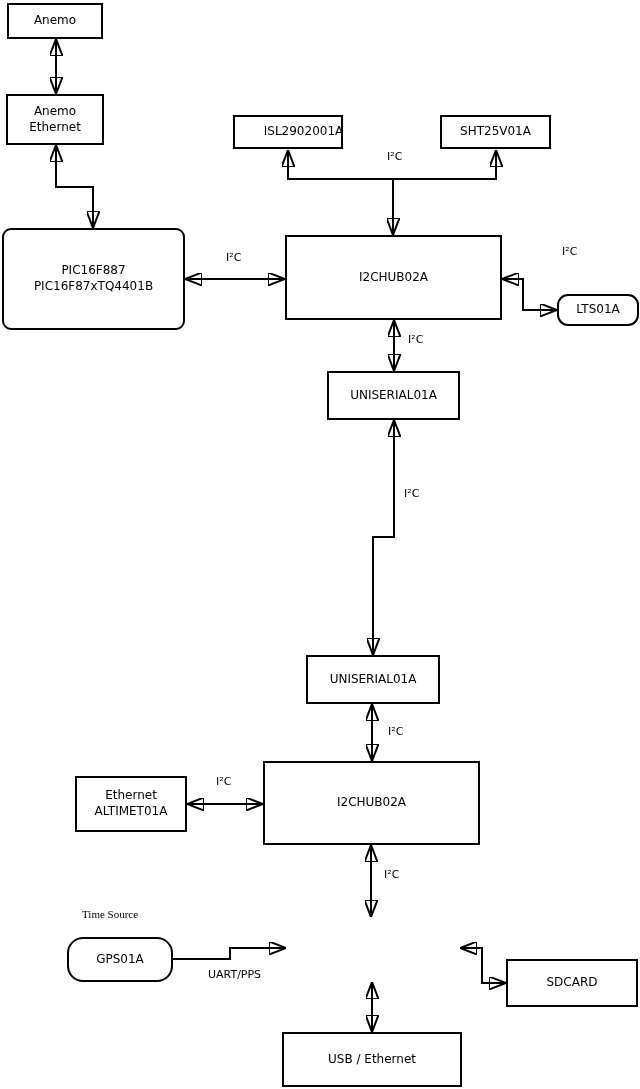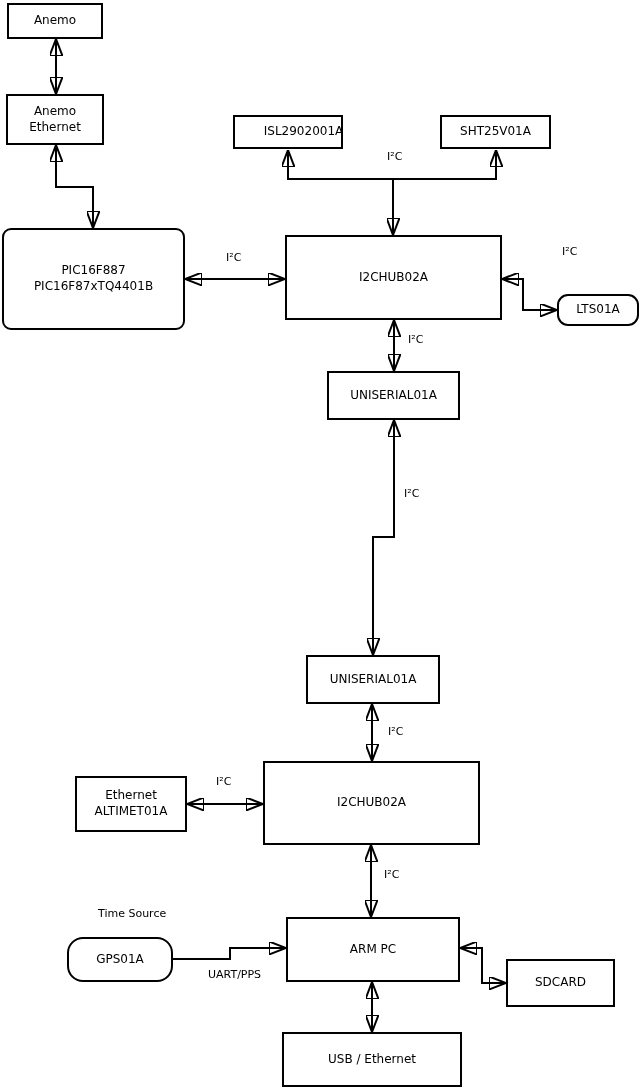--- a/index.html
+++ b/index.html
@@ -116,40 +116,37 @@
 
   <div class="node" style="left:263px; top:761px; width:217px; height:84px;">
     <span>I2CHUB02A</span>
   </div>
 
   <div class="node" style="left:75px; top:776px; width:112px; height:56px;">
     <span>Ethernet</span>
     <span>ALTIMET01A</span>
   </div>
 
-  <div class="node" style="left:286px; top:917px; width:174px; height:65px;">
-    <span>ARM PC</span>
-  </div>
 
   <div class="node" style="left:67px; top:937px; width:106px; height:45px;border-radius:16px;">
     <span>GPS01A</span>
   </div>
 
-  <div class="node" style="left:506px; top:959px; width:109px; height:48px;">
+  <div class="node" style="left:506px; top:959px; width:132px; height:48px;">
     <span>SDCARD</span>
   </div>
 
   <div class="node" style="left:282px; top:1032px; width:180px; height:55px;">
     <span>USB / Ethernet</span>
   </div>
 
   <span class="elabel" style="left:387px; top:151px;">I²C</span>
   <span class="elabel" style="left:226px; top:252px;">I²C</span>
   <span class="elabel" style="left:562px; top:246px;">I²C</span>
   <span class="elabel" style="left:408px; top:334px;">I²C</span>
   <span class="elabel" style="left:404px; top:488px;">I²C</span>
   <span class="elabel" style="left:388px; top:726px;">I²C</span>
   <span class="elabel" style="left:216px; top:776px;">I²C</span>
   <span class="elabel" style="left:384px; top:869px;">I²C</span>
-  <span class="elabel" style="left:98px; top:908px;">Time Source</span>
+  <span class="elabel" style="left:82px; top:908px;font-family:Liberation Serif, serif;">Time Source</span>
   <span class="elabel" style="left:191px; top:969px;margin-left:17px;">UART/PPS</span>
 
 </div>
 
 </body></html>

